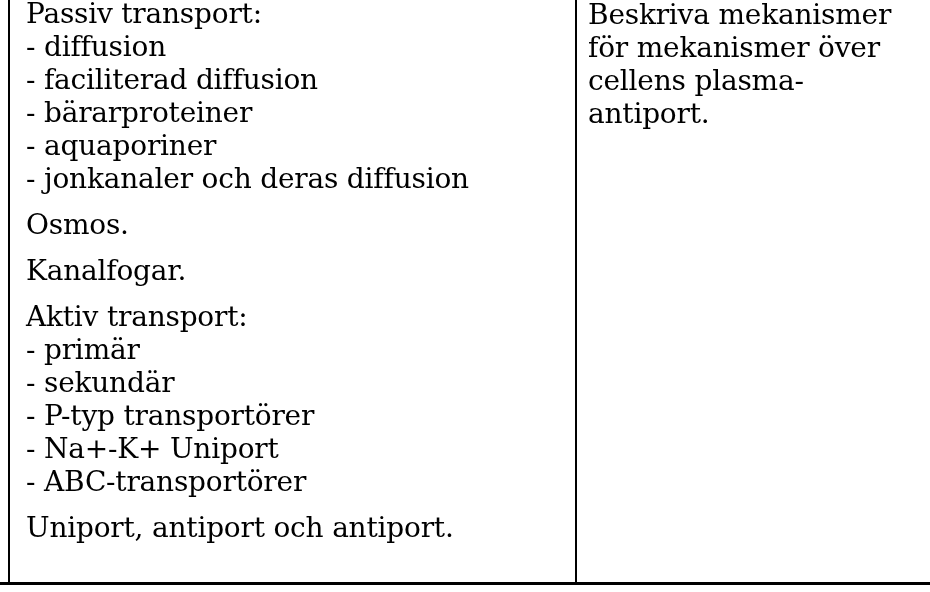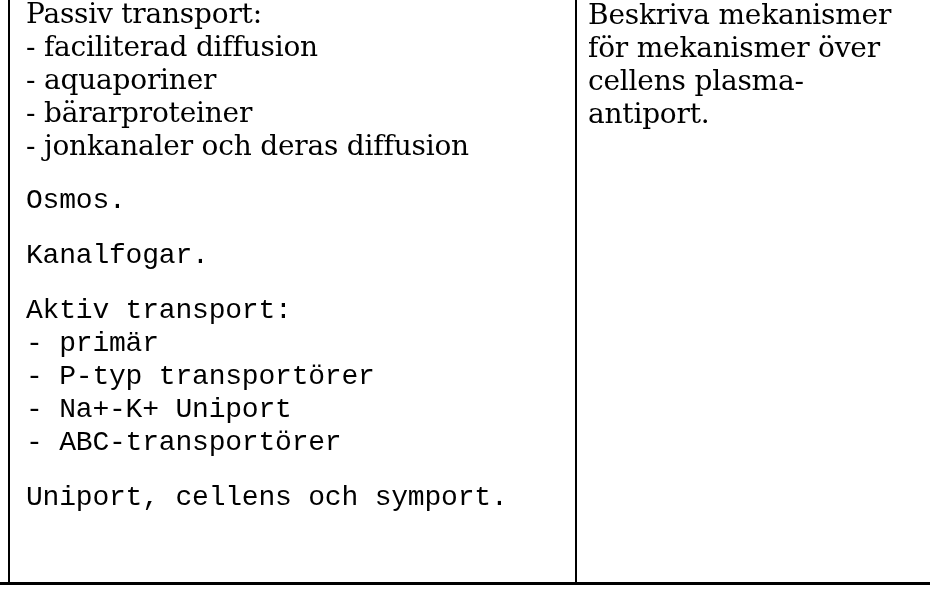--- a/index.html
+++ b/index.html
@@ -41,58 +41,60 @@
     top: -3px;
     width: 542px;
   }
   .objective-cell {
     position: absolute;
     left: 588px;
     top: -2px;
     width: 336px;
   }
   .para { margin: 0; }
-  .para + .para { margin-top: 22px; font-family: Liberation Mono, monospace; }
+  .para + .para { margin-top: 13px; }
   .line {
     white-space: nowrap;
     letter-spacing: -0.2px;
   }
 </style>
 </head>
 <body>
 
 <div class="page" style="--bg: #ffffff; --text: #000000; --rule: #000000;">
 
   <div class="vrule left-border"></div>
   <div class="vrule column-divider"></div>
   <div class="hrule bottom-border"></div>
 
   <div class="content-cell">
     <div class="para">
       <div class="line">Passiv transport:</div>
+      <div class="line">- diffusion</div>
       <div class="line">- faciliterad diffusion</div>
+      <div class="line">- bärarproteiner</div>
       <div class="line">- aquaporiner</div>
-      <div class="line">- bärarproteiner</div>
       <div class="line">- jonkanaler och deras diffusion</div>
     </div>
     <div class="para">
       <div class="line">Osmos.</div>
     </div>
     <div class="para">
       <div class="line">Kanalfogar.</div>
     </div>
     <div class="para">
       <div class="line">Aktiv transport:</div>
       <div class="line">- primär</div>
+      <div class="line">- sekundär</div>
       <div class="line">- P-typ transportörer</div>
       <div class="line">- Na+-K+ Uniport</div>
       <div class="line">- ABC-transportörer</div>
     </div>
     <div class="para">
-      <div class="line">Uniport, cellens och symport.</div>
+      <div class="line">Uniport, antiport och antiport.</div>
     </div>
   </div>
 
   <div class="objective-cell">
     <div class="para">
       <div class="line">Beskriva mekanismer</div>
       <div class="line">för mekanismer över</div>
       <div class="line">cellens plasma-</div>
       <div class="line">antiport.</div>
     </div>

